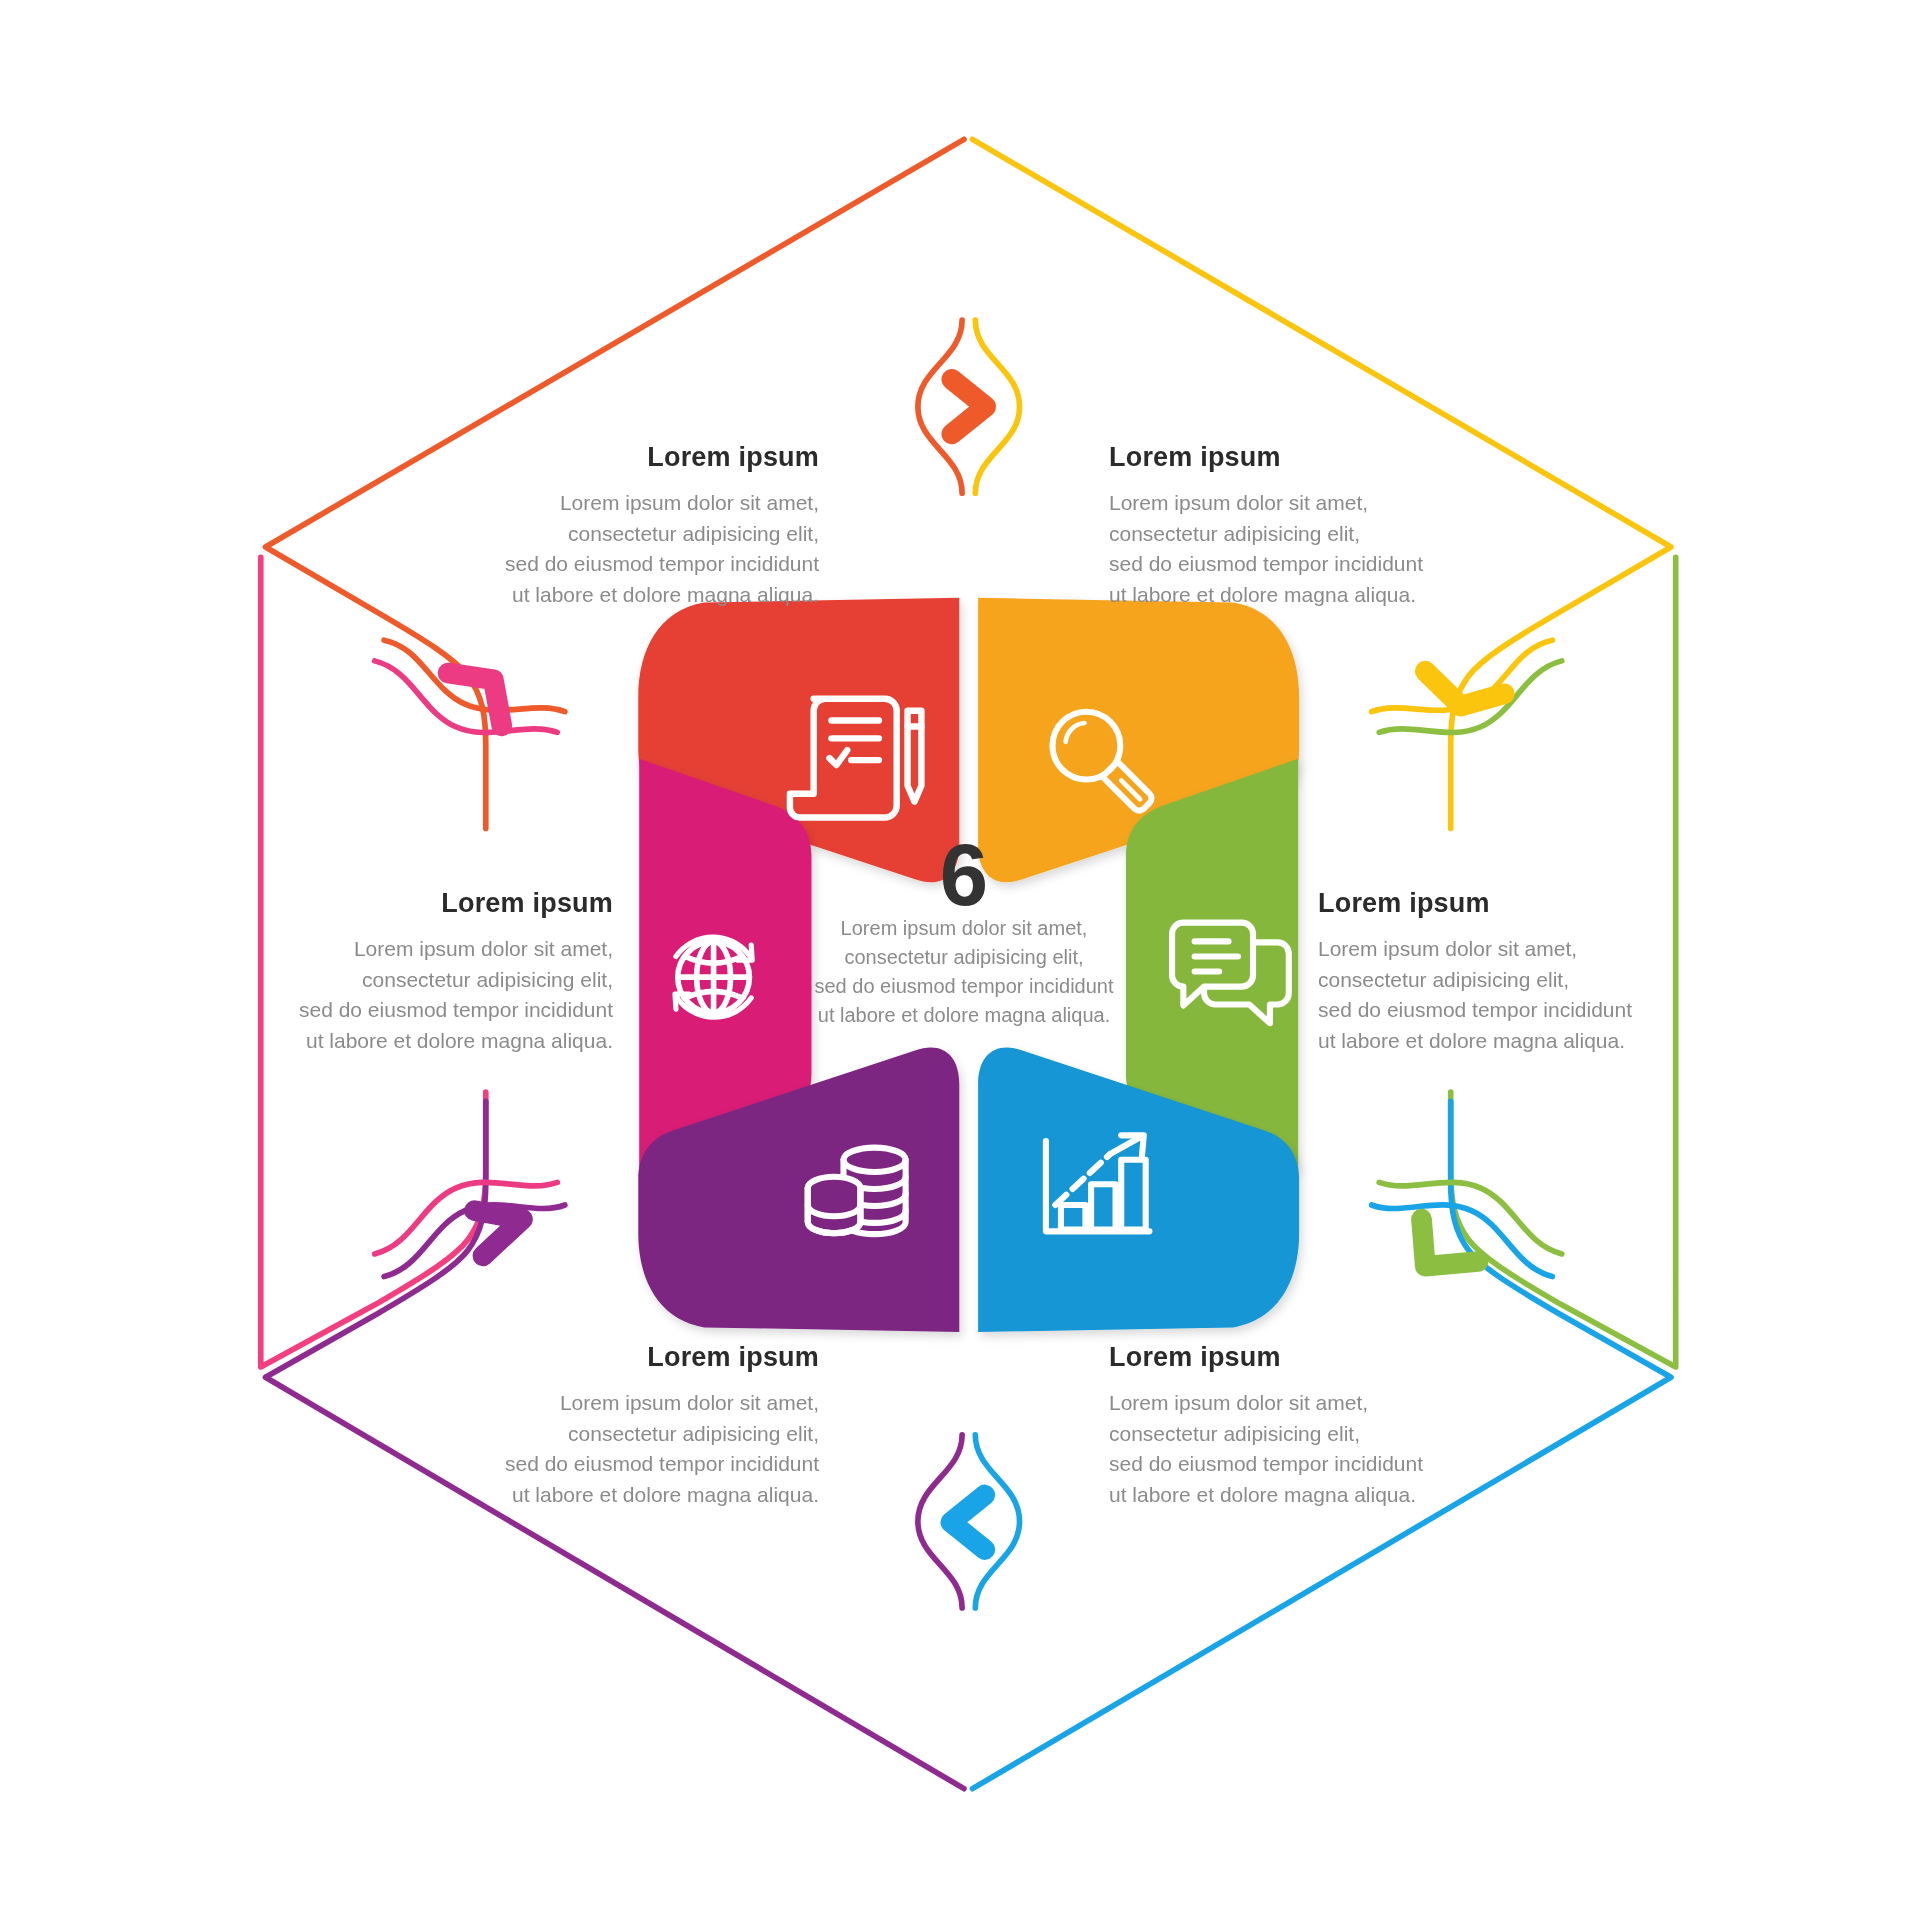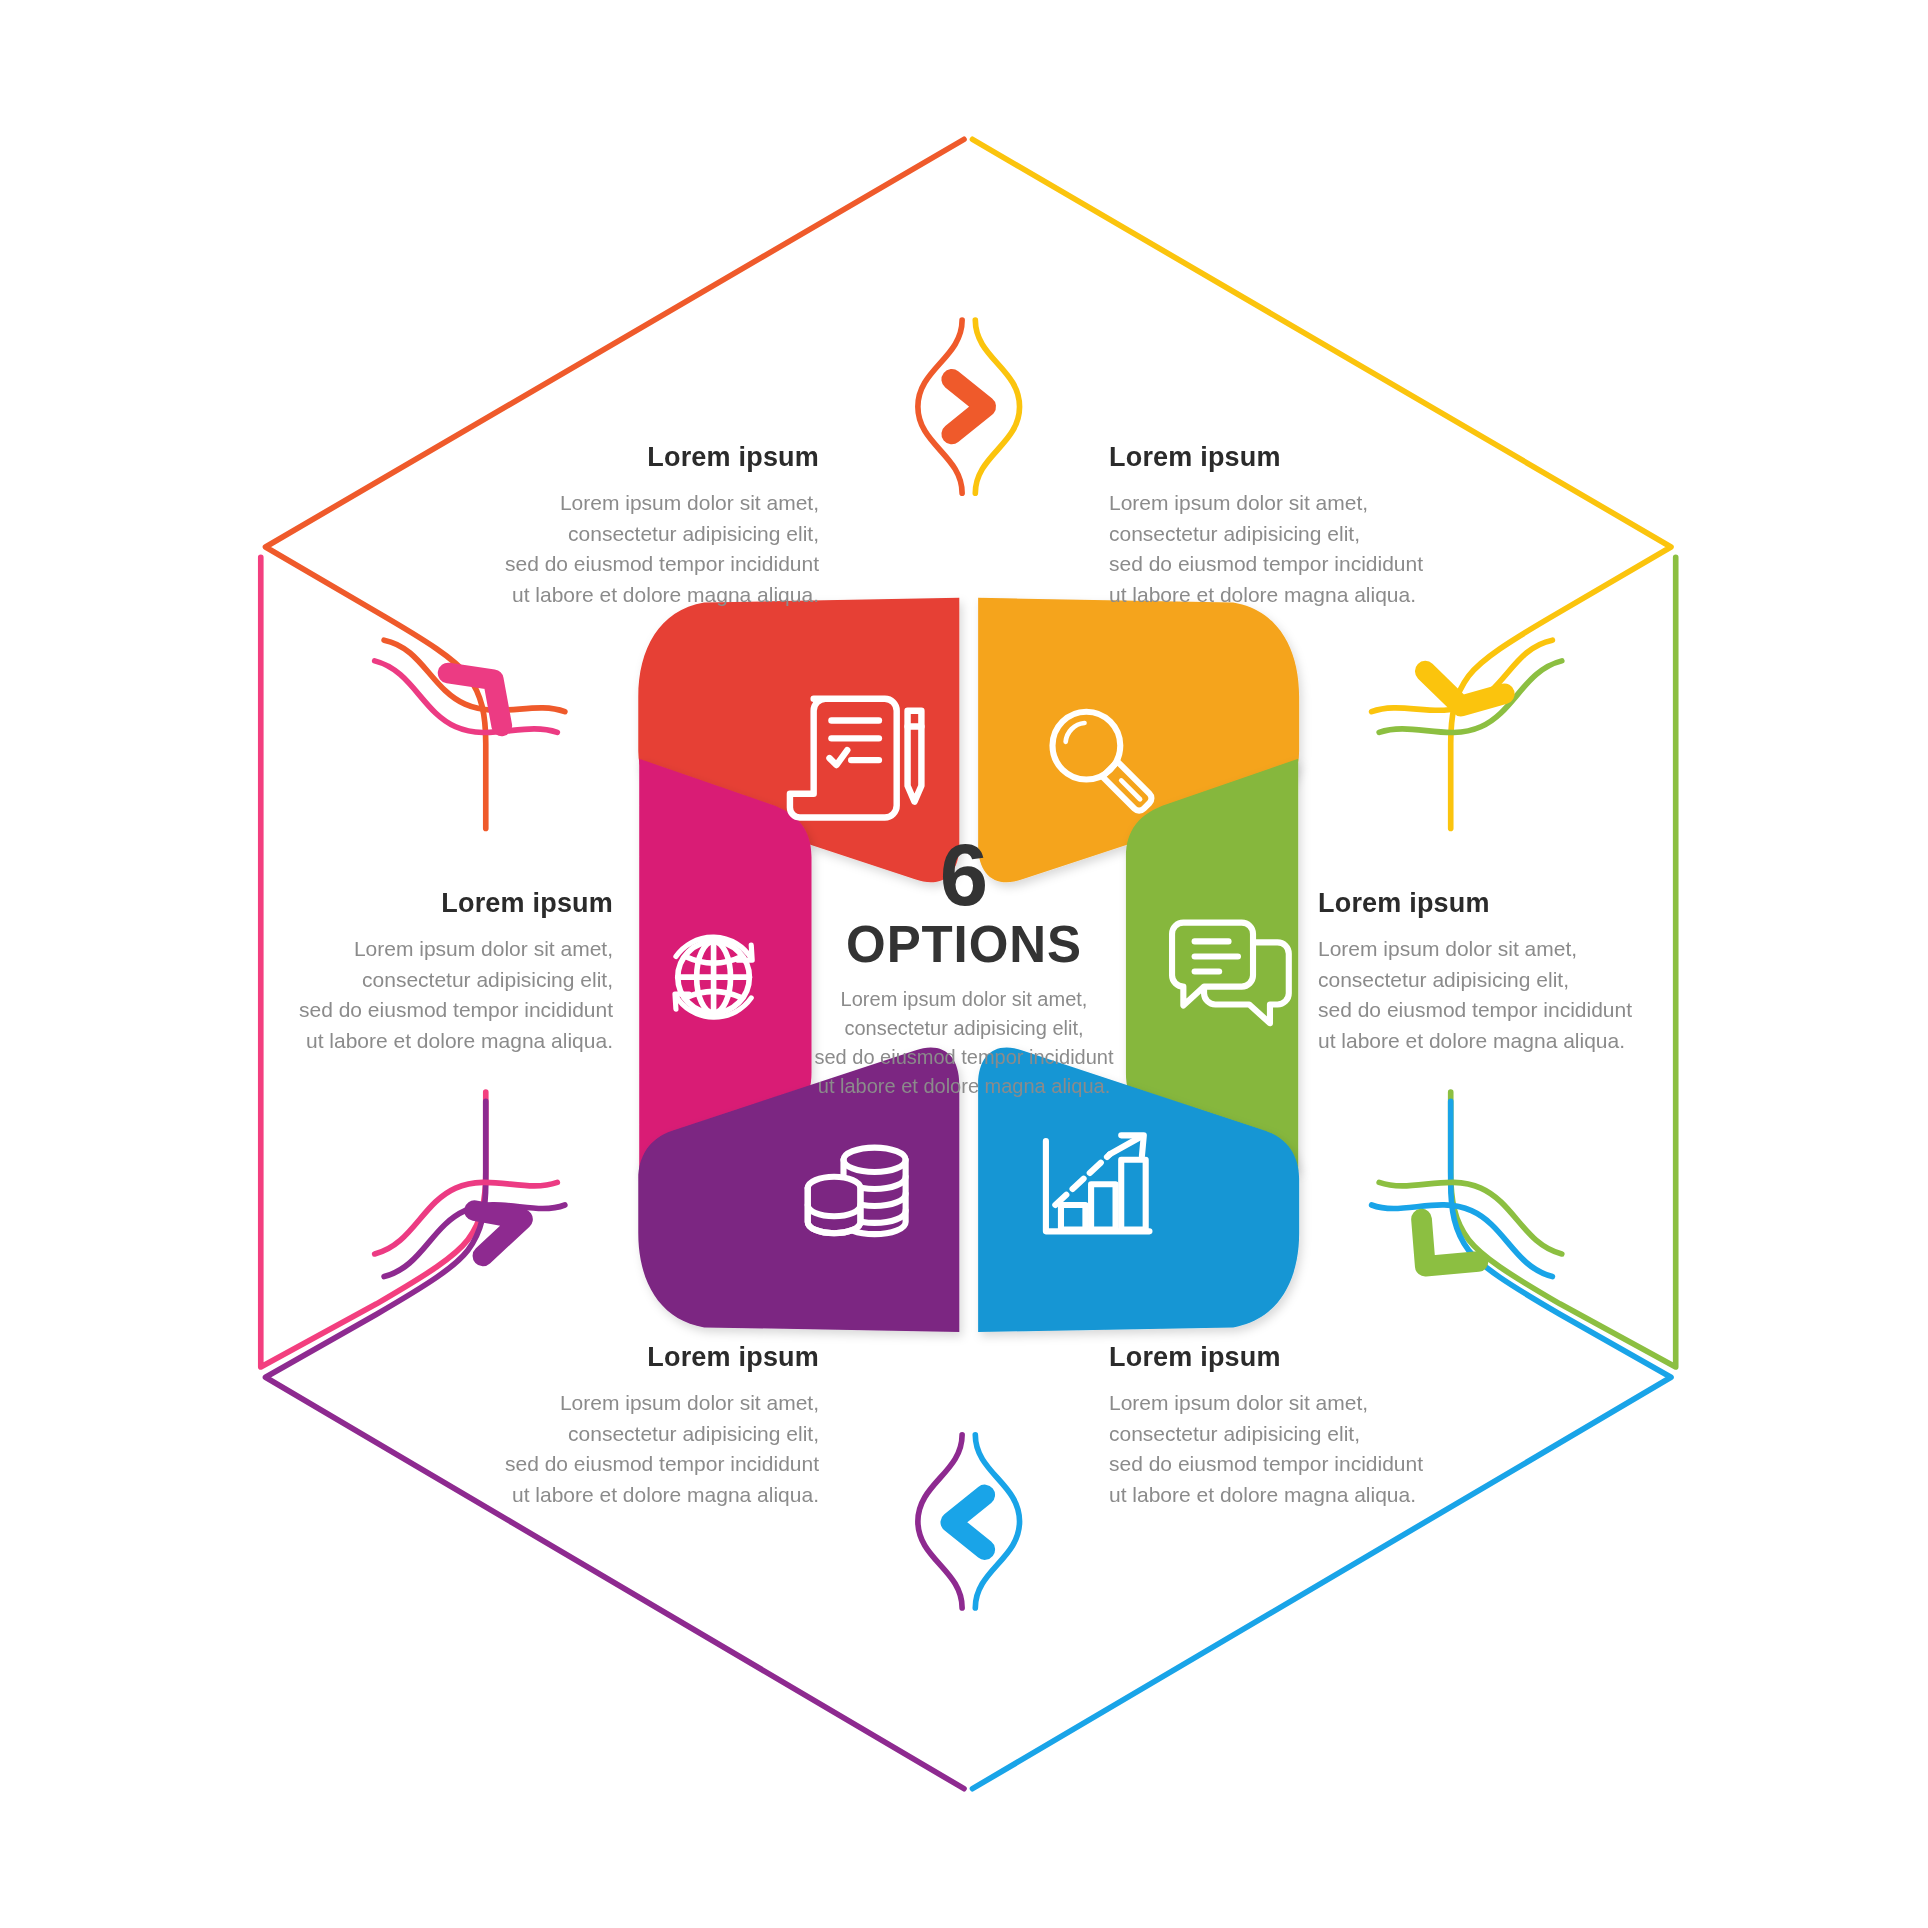--- a/index.html
+++ b/index.html
@@ -300,21 +300,20 @@
   <div class="txtblock al-r" style="left:282px;top:889px;width:331px;">
     <div class="ti">Lorem ipsum</div>
     <div class="tb">Lorem ipsum dolor sit amet,
 consectetur adipisicing elit,
 sed do eiusmod tempor incididunt
 ut labore et dolore magna aliqua.</div>
   </div>
 
   <div id="centerblock">
     <div id="bignum">6</div>
-    <div id="optlabel">OPTIONS</div>
     <div id="centerdesc">Lorem ipsum dolor sit amet,
 consectetur adipisicing elit,
 sed do eiusmod tempor incididunt
 ut labore et dolore magna aliqua.</div>
   </div>
 
 </div>
 
 
 </body></html>

